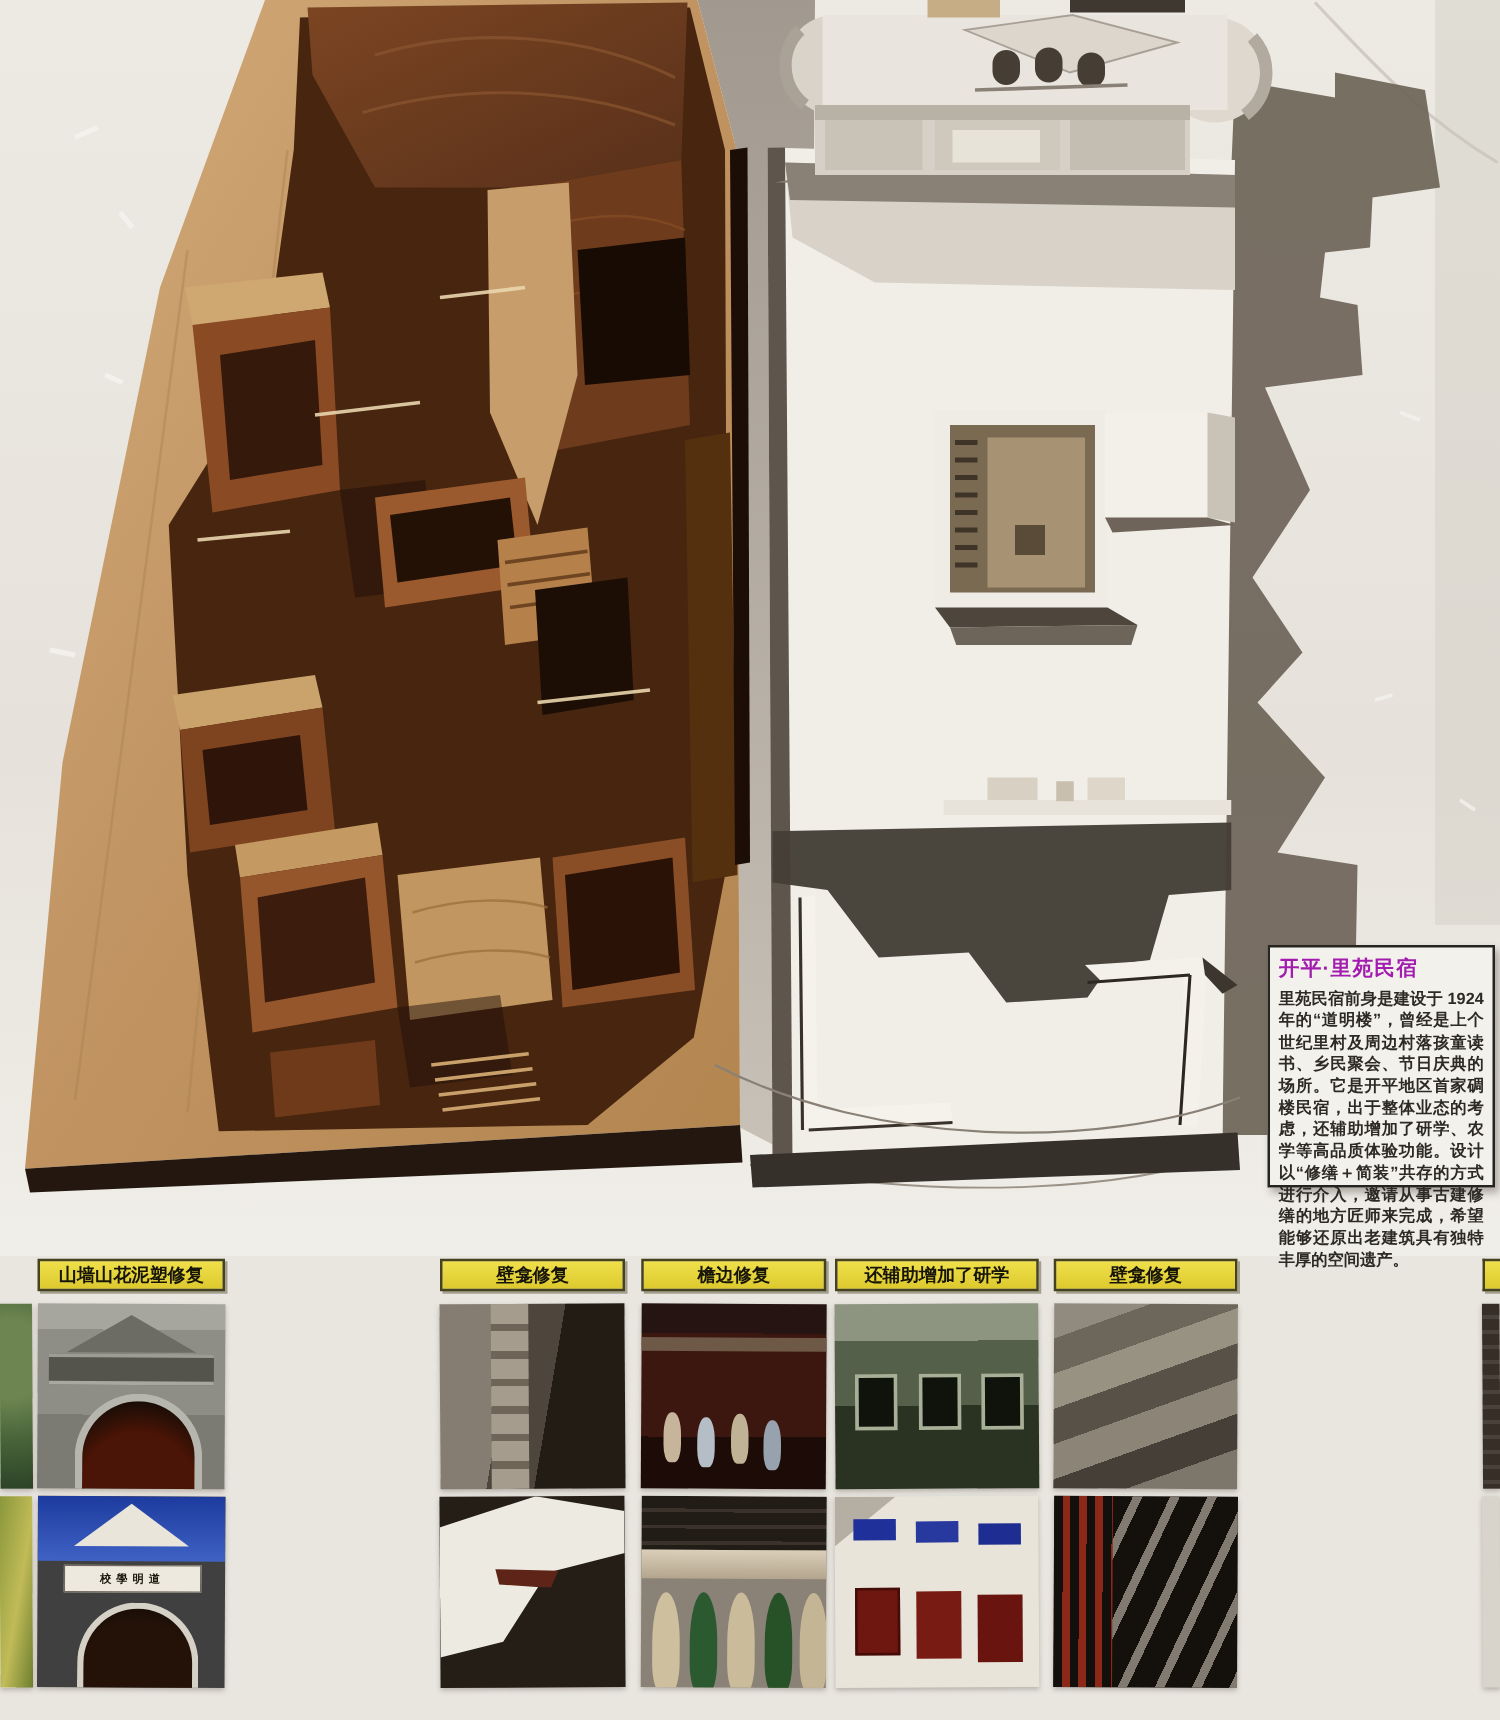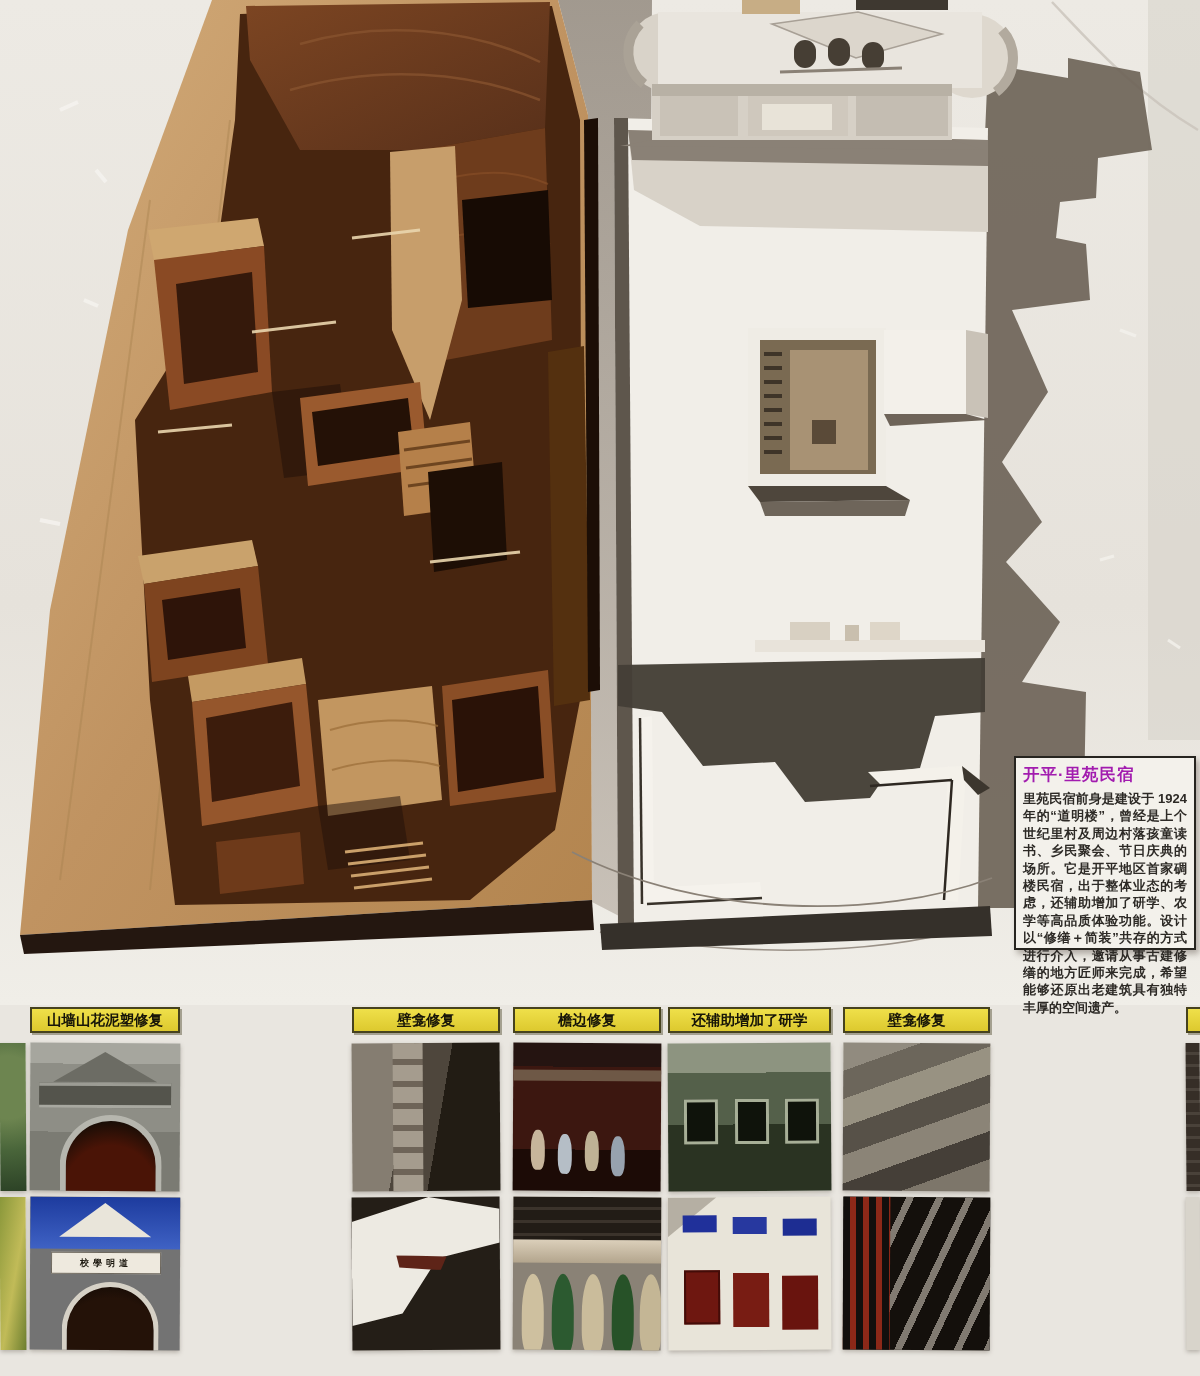--- a/index.html
+++ b/index.html
@@ -42,21 +42,21 @@
   
   .p1b{background:linear-gradient(#a6a69e 0 14%,#8e8e86 14% 60%,#7b7b73 60%);}
   .p1b .ped{left:50%;top:6%;width:0;height:0;margin-left:-52px;
     border-left:52px solid transparent;border-right:52px solid transparent;
     border-bottom:30px solid #6c6c64;}
   .p1b .band{left:6%;top:27%;width:88%;height:13%;background:#54544c;
     border-top:3px solid #9c9c94;border-bottom:3px solid #a8a8a0;}
   .p1b .arch{left:50%;bottom:-4px;width:60%;height:50%;margin-left:-30%;
     border-radius:999px 999px 0 0;border:6px solid #b6b6ae;border-bottom:none;
     background:radial-gradient(circle at 50% 95%,#4a1406 0 55%,#170d06 85%);}
-  .p1a{background:#737373;text-decoration:underline;}
+  .p1a{background:#404040;text-decoration:underline;}
   .p1a .sky{left:0;top:0;width:100%;height:34%;
     background:linear-gradient(#1d3b9e,#3f62c4);}
   .p1a .ped2{left:50%;top:4%;width:0;height:0;margin-left:-46px;
     border-left:46px solid transparent;border-right:46px solid transparent;
     border-bottom:34px solid #e9e5da;}
   .p1a .plaque{left:14%;top:36%;width:72%;height:13%;background:#eee9de;
     border:1px solid #6e685e;display:flex;align-items:center;justify-content:center;
     font-size:9px;font-weight:bold;letter-spacing:4px;color:#1c180f;}
   .p1a .arch{left:50%;bottom:-4px;width:58%;height:44%;margin-left:-29%;
     border-radius:999px 999px 0 0;border:5px solid #d6d1c6;border-bottom:none;

